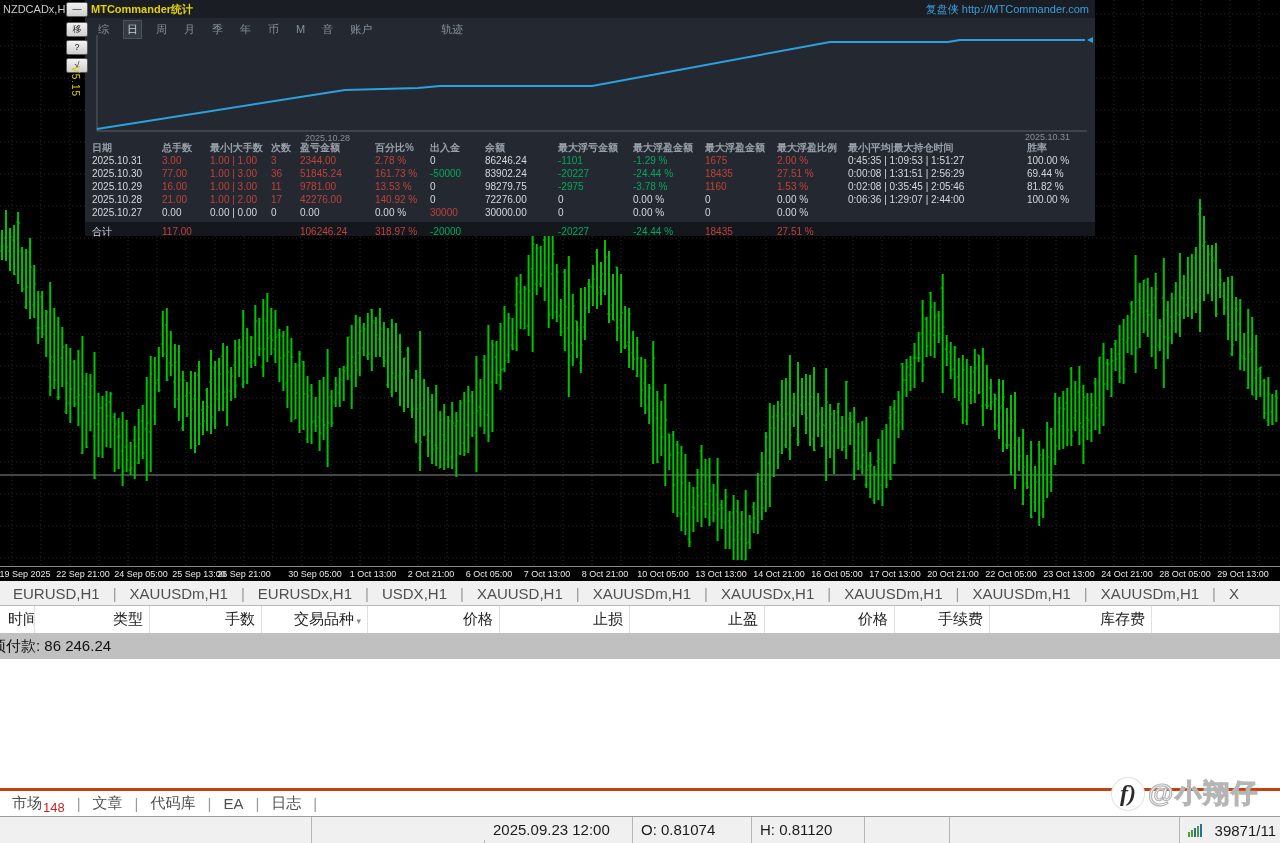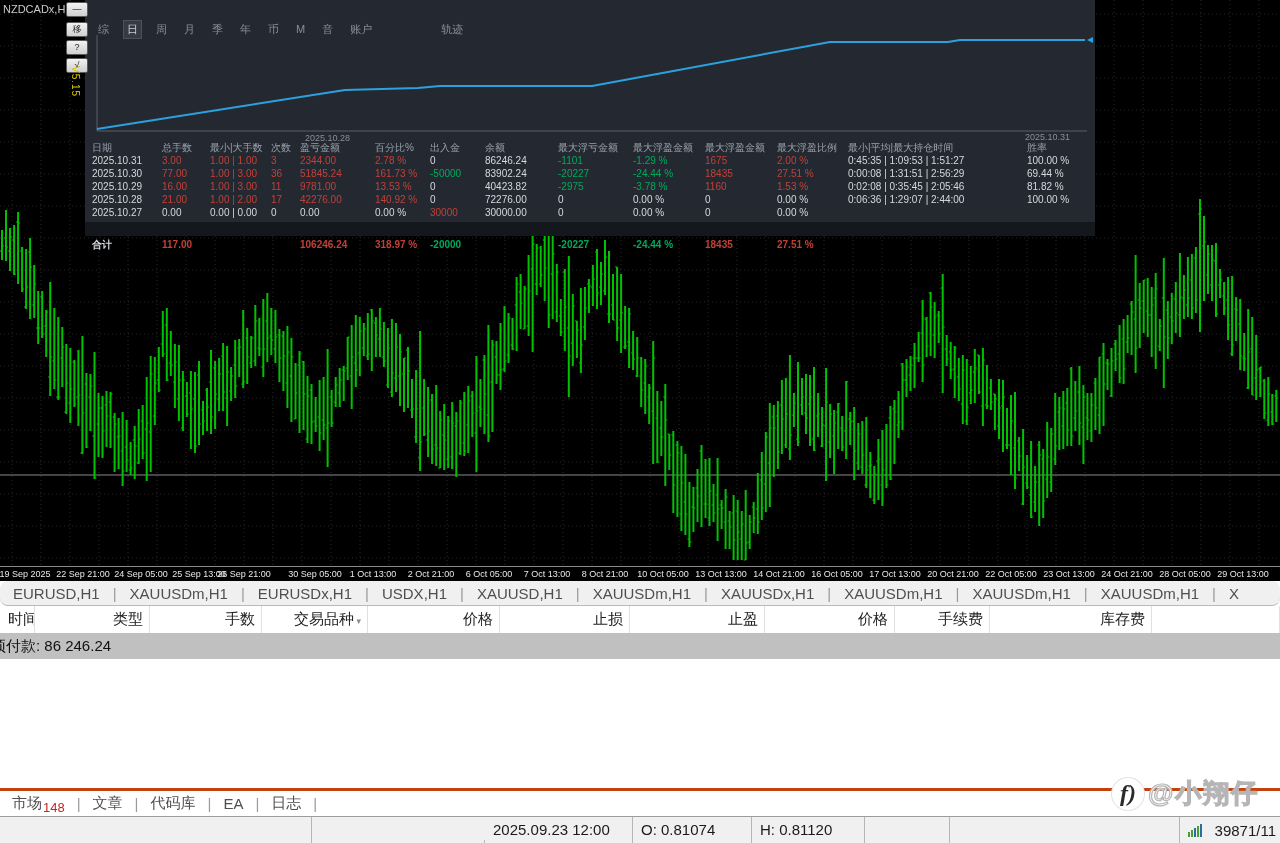--- a/index.html
+++ b/index.html
@@ -42,21 +42,21 @@
   
   #stats-table { position:absolute; left:7px; top:141px; width:997px; font-size:10px; }
   .stats-row { display:grid; height:13px; line-height:13px; white-space:nowrap; }
   .stats-row span { overflow:hidden; }
   .c-w { color:#d4d9de; } .c-r { color:#c24038; } .c-g { color:#00a95c; } .c-d { color:#98a0aa; }
   #total-band { position:absolute; left:0; top:222px; width:1010px; height:14px; background:#14171c; }
 
   
   #symbol-tabs { position:absolute; left:0; top:581px; width:1280px; height:25px; background:#f0f0f0;
                  border-bottom:1px solid #b9b9b9; display:flex; align-items:center; overflow:hidden;
-                 color:#4f4f4f; font-size:15px;border-radius:8px; }
+                 color:#4f4f4f; font-size:15px; }
   .symbol-tab { padding:0 13px; white-space:nowrap; cursor:pointer; }
   .tab-sep { color:#9a9a9a; }
 
   
   #trade-header { position:absolute; left:0; top:606px; width:1280px; height:27px; background:#fff;
                   display:flex; font-size:15px; color:#222; }
   .th { border-right:1px solid #e0e0e0; text-align:right; padding:4px 6px 0 8px; white-space:nowrap; overflow:hidden; }
   .sort-arrow { font-size:9px; color:#8a8a8a; }
 
   
@@ -128,20 +128,24 @@
       <span class="xaxis-label" style="left: 895px;">17 Oct 13:00</span>
       <span class="xaxis-label" style="left: 953px;">20 Oct 21:00</span>
       <span class="xaxis-label" style="left: 1011px;">22 Oct 05:00</span>
       <span class="xaxis-label" style="left: 1069px;">23 Oct 13:00</span>
       <span class="xaxis-label" style="left: 1127px;">24 Oct 21:00</span>
       <span class="xaxis-label" style="left: 1185px;">28 Oct 05:00</span>
       <span class="xaxis-label" style="left: 1243px;">29 Oct 13:00</span>
     </div>
 
   <div id="panel">
+    <div id="panel-titlebar">
+      <span id="panel-title">MTCommander统计</span>
+      <span id="panel-brand">复盘侠 http://MTCommander.com</span>
+    </div>
     <div id="panel-menu">
         <span class="menu-item">综</span>
         <span class="menu-item selected">日</span>
         <span class="menu-item">周</span>
         <span class="menu-item">月</span>
         <span class="menu-item">季</span>
         <span class="menu-item">年</span>
         <span class="menu-item">币</span>
         <span class="menu-item">M</span>
         <span class="menu-item">音</span>
@@ -155,21 +159,21 @@
         <polyline points="12,129 260,90 333,88 355,86 507,86 745,42 863,42 875,40 1000,40" fill="none" stroke="#2ba1e0" stroke-width="2" stroke-linejoin="round"></polyline>
         <polygon points="1002,40 1008,37 1008,43" fill="#2ba1e0"></polygon>
       </svg>
     <div id="equity-labels">
         <span class="equity-label" style="left: 220px; top: 133px; position: absolute;">2025.10.28</span>
         <span class="equity-label" style="left: 940px; top: 132px; position: absolute;">2025.10.31</span>
       </div>
 
     <div id="total-band"></div>
     <div id="stats-table">
-        <div class="stats-row" style="grid-template-columns: 70px 48px 61px 29px 75px 55px 55px 73px 75px 72px 72px 71px 179px 62px;">
+        <div class="stats-row" style="grid-template-columns: 70px 48px 61px 29px 75px 55px 55px 73px 75px 72px 72px 71px 179px 62px; font-weight: bold;">
           <span class="c-d">日期</span>
           <span class="c-d">总手数</span>
           <span class="c-d">最小|大手数</span>
           <span class="c-d">次数</span>
           <span class="c-d">盈亏金额</span>
           <span class="c-d">百分比%</span>
           <span class="c-d">出入金</span>
           <span class="c-d">余额</span>
           <span class="c-d">最大浮亏金额</span>
           <span class="c-d">最大浮盈金额</span>
@@ -211,21 +215,21 @@
           <span class="c-w">69.44 %</span>
         </div>
         <div class="stats-row" style="grid-template-columns: 70px 48px 61px 29px 75px 55px 55px 73px 75px 72px 72px 71px 179px 62px;">
           <span class="c-w">2025.10.29</span>
           <span class="c-r">16.00</span>
           <span class="c-r">1.00 | 3.00</span>
           <span class="c-r">11</span>
           <span class="c-r">9781.00</span>
           <span class="c-r">13.53 %</span>
           <span class="c-w">0</span>
-          <span class="c-w">40423.82</span>
+          <span class="c-w">98279.75</span>
           <span class="c-g">-2975</span>
           <span class="c-g">-3.78 %</span>
           <span class="c-r">1160</span>
           <span class="c-r">1.53 %</span>
           <span class="c-w">0:02:08 | 0:35:45 | 2:05:46</span>
           <span class="c-w">81.82 %</span>
         </div>
         <div class="stats-row" style="grid-template-columns: 70px 48px 61px 29px 75px 55px 55px 73px 75px 72px 72px 71px 179px 62px;">
           <span class="c-w">2025.10.28</span>
           <span class="c-r">21.00</span>
@@ -251,21 +255,21 @@
           <span class="c-w">0.00 %</span>
           <span class="c-r">30000</span>
           <span class="c-w">30000.00</span>
           <span class="c-w">0</span>
           <span class="c-w">0.00 %</span>
           <span class="c-w">0</span>
           <span class="c-w">0.00 %</span>
           <span class="c-w"></span>
           <span class="c-w"></span>
         </div>
-        <div class="stats-row" style="grid-template-columns: 70px 48px 61px 29px 75px 55px 55px 73px 75px 72px 72px 71px 179px 62px; margin-top: 19px; font-weight: bold;">
+        <div class="stats-row" style="grid-template-columns: 70px 48px 61px 29px 75px 55px 55px 73px 75px 72px 72px 71px 179px 62px; margin-top: 6px;">
           <span class="c-w">合计</span>
           <span class="c-r">117.00</span>
           <span class="c-w"></span>
           <span class="c-w"></span>
           <span class="c-r">106246.24</span>
           <span class="c-r">318.97 %</span>
           <span class="c-g">-20000</span>
           <span class="c-w"></span>
           <span class="c-g">-20227</span>
           <span class="c-g">-24.44 %</span>

